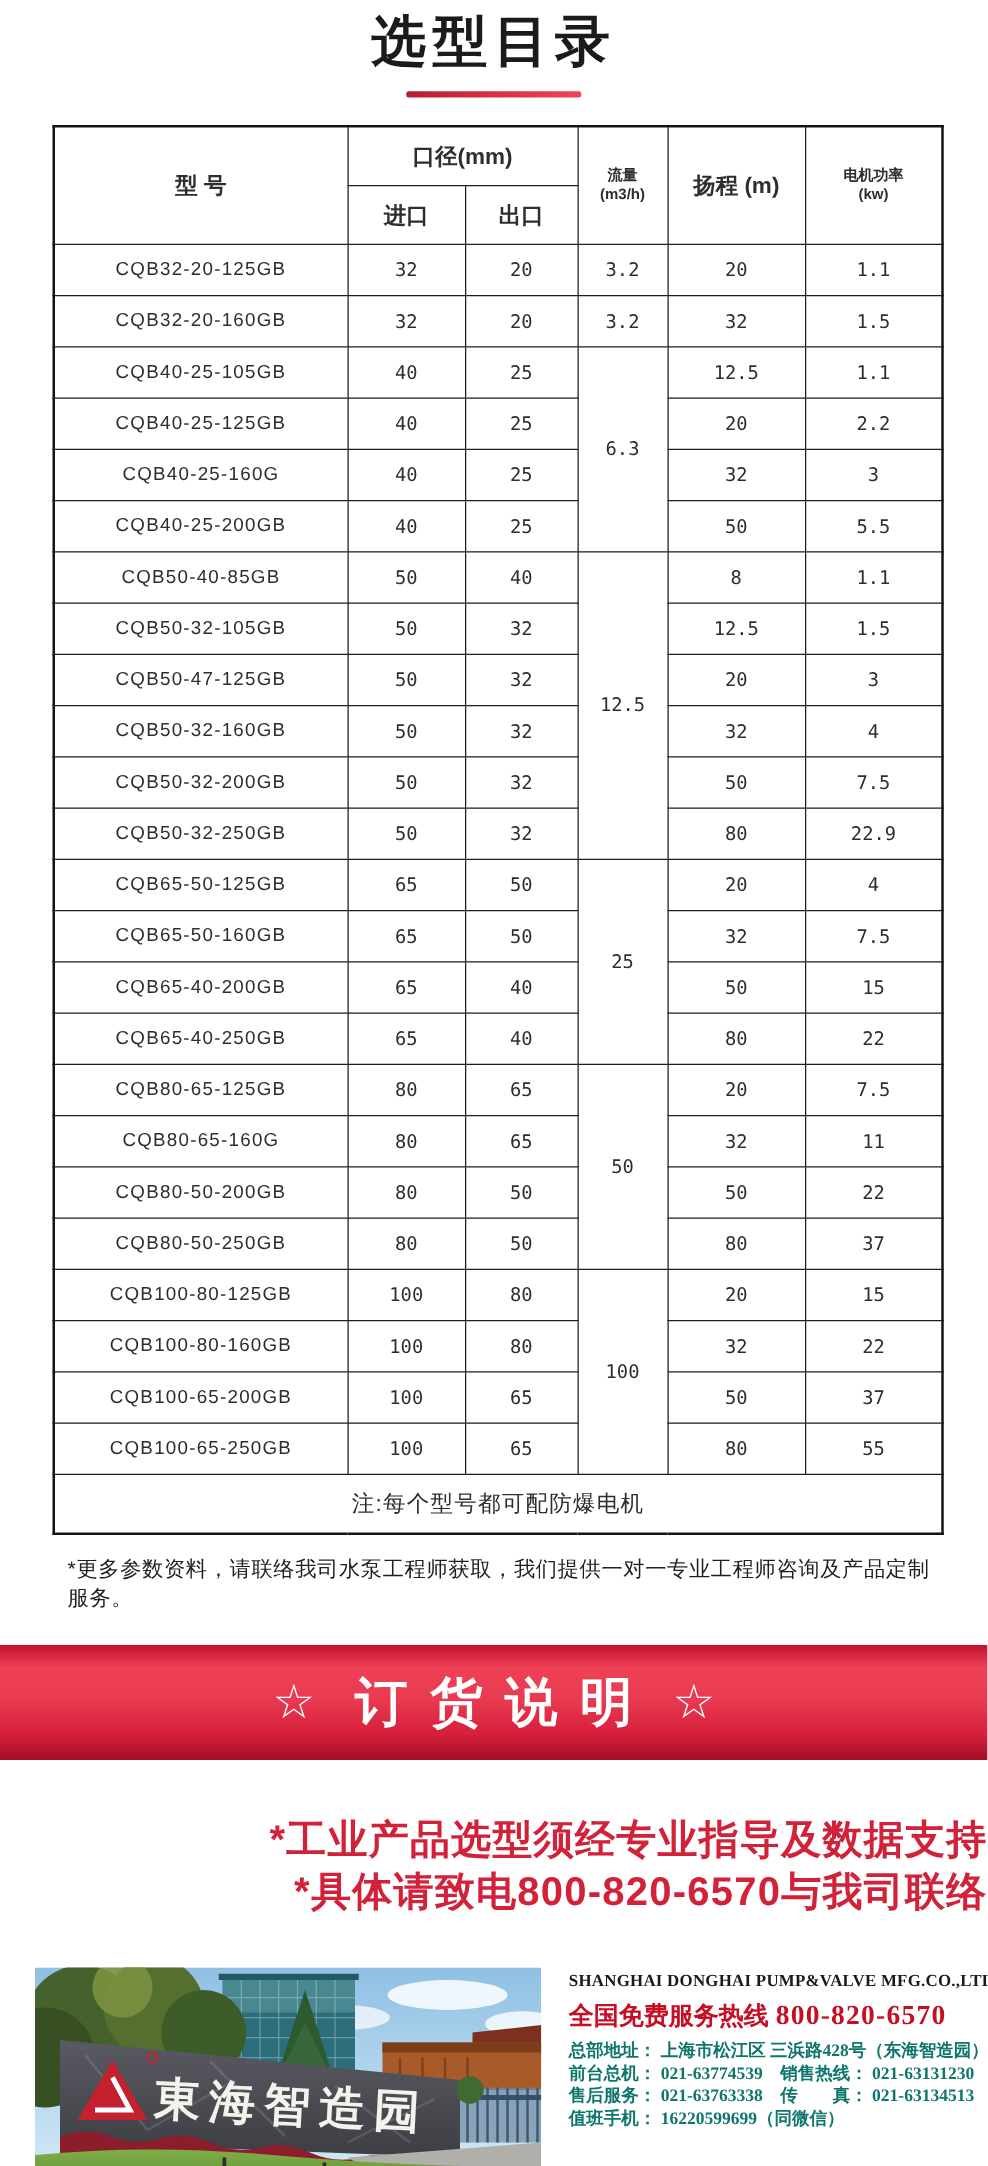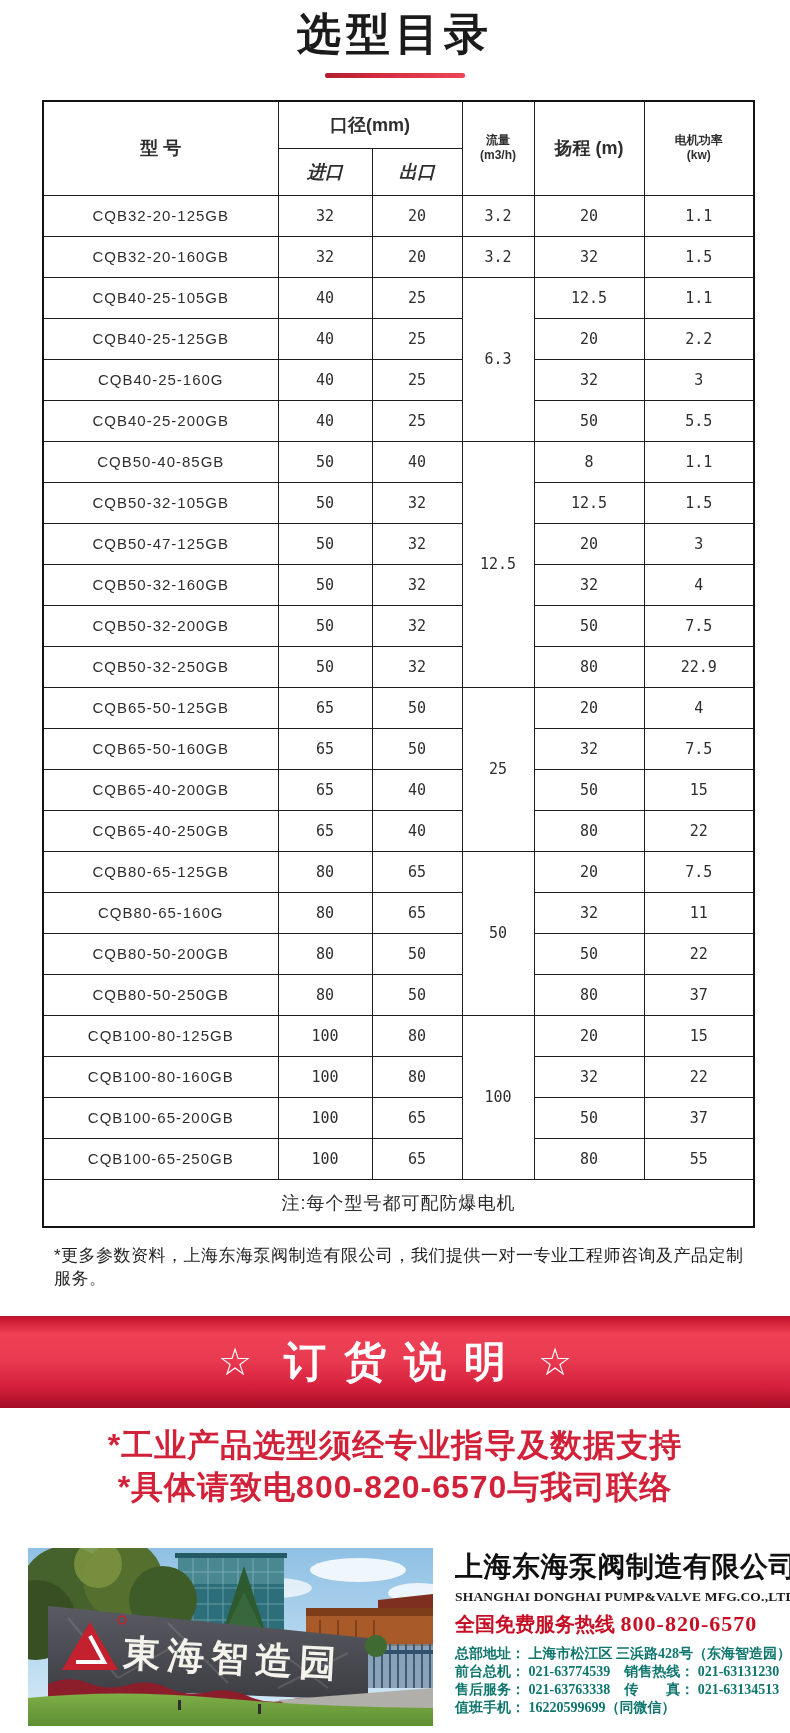--- a/index.html
+++ b/index.html
@@ -20,42 +20,42 @@
   table.catalog{
     border-collapse:collapse;table-layout:fixed;width:711px;
     margin:22px 0 0 42px;border:2px solid #141414;
   }
   table.catalog th,table.catalog td{
     border:1px solid #1d1d1d;text-align:center;vertical-align:middle;
     padding:0;color:#2e2e2e;
   }
   thead th{font-weight:700;font-size:18px;color:#222;}
   .h-row1 th{height:46px;}
-  .h-row2 th{height:46px;font-style:italic;}
+  .h-row2 th{height:46px;}
   .two-line{line-height:1.25;font-size:12px;}
   tbody td{height:40px;font-size:15px;}
   td.model{font-family:Liberation Sans, sans-serif;letter-spacing:1px;color:#2b2b2b;}
   td.num{font-family:"DejaVu Sans Mono","Liberation Mono",monospace;color:#3a3a3a;}
   td.note-cell{height:46px;font-size:18px;letter-spacing:1px;color:#222;border-radius:12px;}
   
   .remark{
     margin:16px 30px 0 54px;font-size:17px;color:#1f1f1f;letter-spacing:.5px;
   }
   
   .order-banner{
     margin-top:26px;width:790px;height:92px;display:flex;align-items:center;justify-content:center;
     background:linear-gradient(180deg,#c2112b 0%,#ee4156 20%,#e83a50 48%,#d51f3c 78%,#a30d23 100%);
   }
   .order-banner .star{color:#ffffff;font-size:38px;margin:0 14px;line-height:1;}
   .order-banner .banner-title{
     color:#ffffff;font-size:42px;font-weight:900;letter-spacing:18px;
     text-indent:18px;line-height:1;
   }
   
-  .notices{margin-top:16px;text-align:center;}
+  .notices{margin-top:42px;text-align:right;}
   .notice-line{
     font-size:32px;font-weight:900;color:#d2223a;line-height:1.32;letter-spacing:1px;
   }
   
   .footer{margin:40px 0 0 28px;display:flex;align-items:flex-start;}
   .photo-wrap{width:405px;height:178px;flex:0 0 auto;}
   .photo-wrap svg{display:block;}
   .company{margin-left:22px;width:335px;}
   .company-name-cn{font-size:28px;font-weight:900;color:#101010;white-space:nowrap;letter-spacing:.5px;}
   .company-name-en{
@@ -281,21 +281,21 @@
         <td class="num">55</td>
       </tr>
     </tbody>
   <tfoot>
     <tr>
       <td colspan="6" class="note-cell">注:每个型号都可配防爆电机</td>
     </tr>
   </tfoot>
 </table>
 
-<div class="remark">*更多参数资料，上海东海泵阀制造有限公司，我们提供一对一专业工程师咨询及产品定制服务。</div>
+<div class="remark">*更多参数资料，请联络我司水泵工程师获取，我们提供一对一专业工程师咨询及产品定制服务。</div>
 
 <div class="order-banner">
   <span class="star">☆</span>
   <span class="banner-title">订货说明</span>
   <span class="star">☆</span>
 </div>
 
 <div class="notices">
   <div class="notice-line">*工业产品选型须经专业指导及数据支持</div>
   <div class="notice-line">*具体请致电800-820-6570与我司联络</div>
@@ -402,21 +402,20 @@
       <path d="M20,136 q20,-9 40,-1 t40,2 t40,3 t40,4 t40,4 t40,4 t40,3 l40,3 l0,14 L20,150 Z" fill="#8c1e2c"></path>
 
       <polygon points="250,152 405,140 405,162 268,162" fill="#b0afa9"></polygon>
       <path d="M0,178 L0,150 Q90,141 190,150 T405,160 L405,178 Z" fill="url(#lawng)"></path>
       <rect x="150" y="152" width="3" height="10" fill="#2e2e2e"></rect>
       <rect x="230" y="156" width="3" height="10" fill="#2e2e2e"></rect>
     </svg>
   </div>
 
   <div class="company">
-    <div class="company-name-cn">上海东海泵阀制造有限公司</div>
     <div class="company-name-en">SHANGHAI DONGHAI PUMP&amp;VALVE MFG.CO.,LTD.</div>
     <div class="hotline">
       <span>全国免费服务热线</span>
       <span class="hotline-number">800-820-6570</span>
     </div>
     <div class="details" id="company-details">
         <div class="detail-line">总部地址： 上海市松江区 三浜路428号（东海智造园）</div>
         <div class="detail-line">前台总机： 021-63774539　销售热线： 021-63131230</div>
         <div class="detail-line">售后服务： 021-63763338　传　　真： 021-63134513</div>
         <div class="detail-line">值班手机： 16220599699（同微信）</div>

